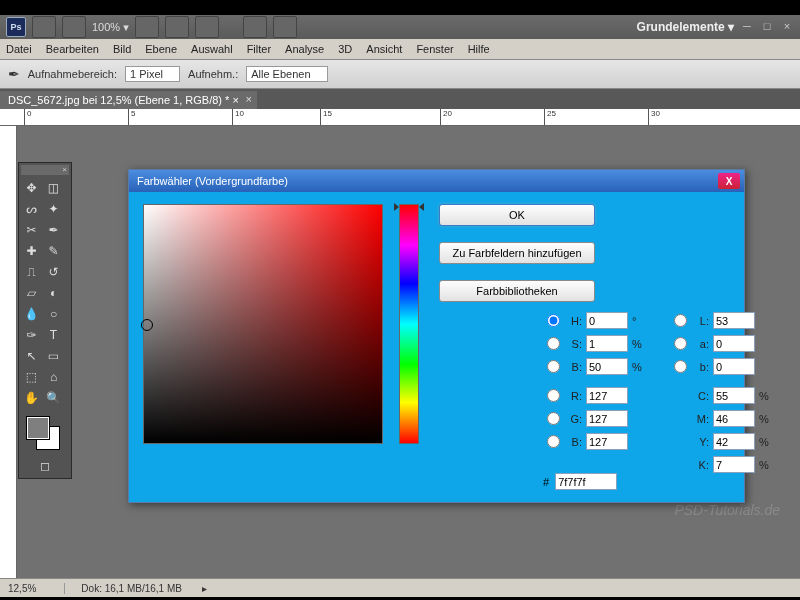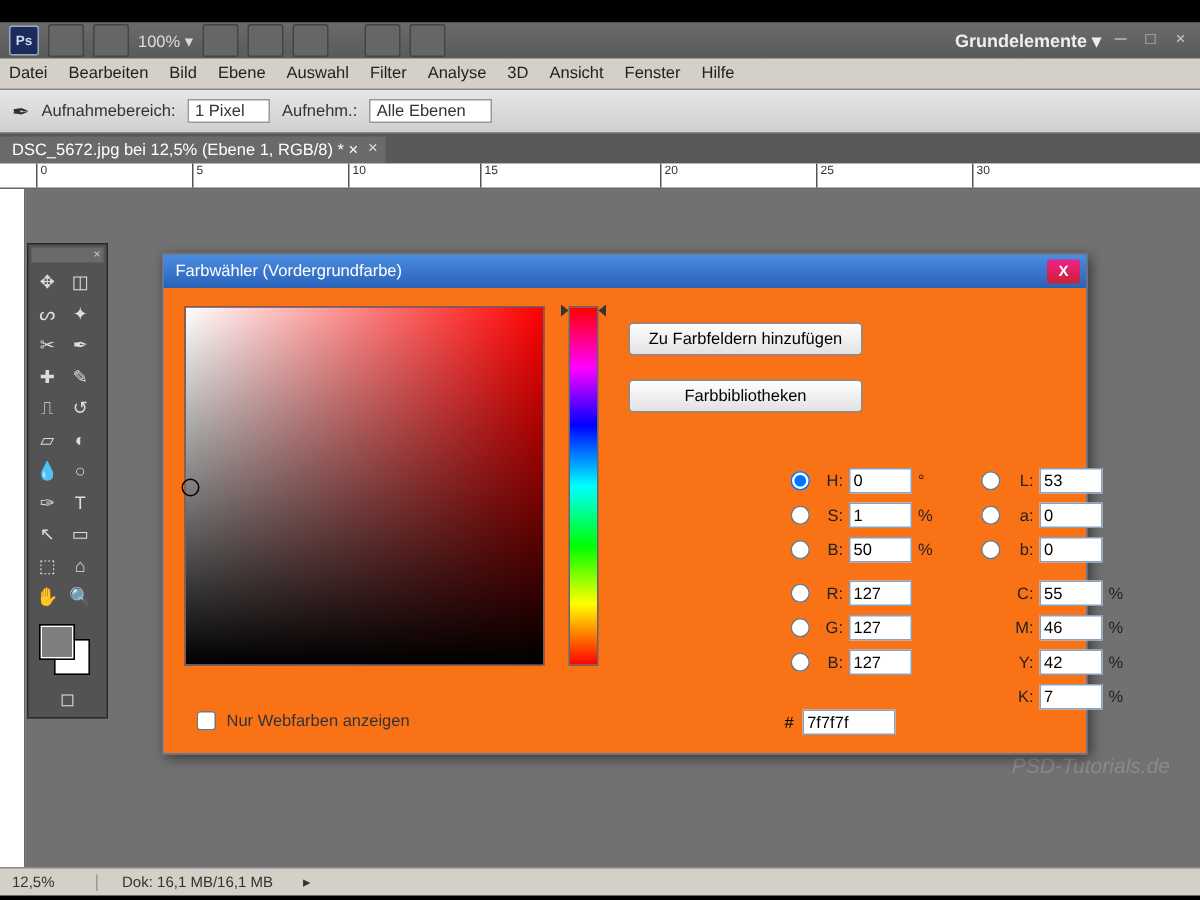--- a/index.html
+++ b/index.html
@@ -27,21 +27,21 @@
 .sw{width:12px;height:12px}
 .statusbar{background:#d4d0c8;height:18px;display:flex;align-items:center;padding:0 8px;gap:16px;font-size:10px;color:#333;border-top:1px solid #888}
 .statusbar .seg{border-right:1px solid #999;padding-right:28px}
 .toolbox{position:absolute;top:162px;left:18px;width:48px;background:#535353;border:1px solid #2a2a2a;display:flex;flex-wrap:wrap;padding:2px;gap:1px}
 .toolbox .thead{width:100%;height:10px;background:#6a6a6a;margin-bottom:2px;display:flex;justify-content:flex-end;padding-right:2px;color:#ccc;font-size:8px}
 .tool{width:21px;height:20px;display:flex;align-items:center;justify-content:center;color:#ddd;font-size:12px}
 .fgbg{width:100%;height:42px;position:relative;margin-top:4px}
 .fg{position:absolute;top:4px;left:6px;width:20px;height:20px;background:#7f7f7f;border:1px solid #fff;outline:1px solid #000;z-index:2}
 .bgc{position:absolute;top:14px;left:16px;width:20px;height:20px;background:#fff;border:1px solid #fff;outline:1px solid #000}
 
-.dialog{position:absolute;top:169px;left:108px;width:615px;height:332px;background:#f97316;border:1px solid #5a7aa6;box-shadow:2px 2px 8px rgba(0,0,0,0.5)}
+.dialog{position:absolute;top:169px;left:128px;width:615px;height:332px;background:#0ea5e9;border:1px solid #5a7aa6;box-shadow:2px 2px 8px rgba(0,0,0,0.5)}
 .dlg-title{background:linear-gradient(#4b8de0,#2862b8);height:22px;color:#fff;display:flex;align-items:center;padding:0 4px 0 8px;font-size:11px}
 .dlg-title .spacer{flex:1}
 .dlg-close{width:22px;height:16px;background:linear-gradient(#e28,#c23);color:#fff;display:flex;align-items:center;justify-content:center;border-radius:2px;font-weight:bold;font-size:10px}
 .dlg-body{padding:12px 14px;display:flex;gap:10px}
 .sat{width:238px;height:238px;border:1px solid #666;background:linear-gradient(to bottom,transparent,#000),linear-gradient(to right,#fff,rgba(255,0,0,0));background-color:#f00;position:relative}
 .sat .cursor{position:absolute;left:-3px;top:114px;width:10px;height:10px;border:1px solid #000;border-radius:50%;background:transparent}
 .hue{width:18px;height:238px;border:1px solid #666;margin-left:6px;background:linear-gradient(to bottom,#f00,#f0f 17%,#00f 33%,#0ff 50%,#0f0 67%,#ff0 83%,#f00);position:relative}
 .hue .ptr{position:absolute;top:-2px;left:-6px;width:0;height:0;border-top:4px solid transparent;border-bottom:4px solid transparent;border-left:5px solid #333}
 .hue .ptr2{position:absolute;top:-2px;right:-6px;width:0;height:0;border-top:4px solid transparent;border-bottom:4px solid transparent;border-right:5px solid #333}
 .preview{display:flex;flex-direction:column;align-items:center;margin-left:4px}
@@ -176,20 +176,21 @@
   </div>
   <div class="dlg-body">
     <div class="sat">
       <div class="cursor"></div>
     </div>
     <div class="hue">
       <div class="ptr"></div>
       <div class="ptr2"></div>
     </div>
     <div class="buttons">
+      <div class="btn primary">OK</div>
       <div style="height:6px"></div>
       <div class="btn">Zu Farbfeldern hinzufügen</div>
       <div style="height:6px"></div>
       <div class="btn">Farbbibliotheken</div>
     </div>
   </div>
 
   <div class="fields">
     <div class="frow">
         <input type="radio" checked="" style="">
@@ -271,17 +272,13 @@
         <input class="val" value="7" style="">
         <span class="unit">%</span>
       </div>
   </div>
 
   <div class="hex">
     <span>#</span>
     <input class="val" value="7f7f7f" style="">
   </div>
 
-  <div class="webonly">
-    <input type="checkbox" style="">
-    <span>Nur Webfarben anzeigen</span>
-  </div>
 </div>
 
 </body></html>

